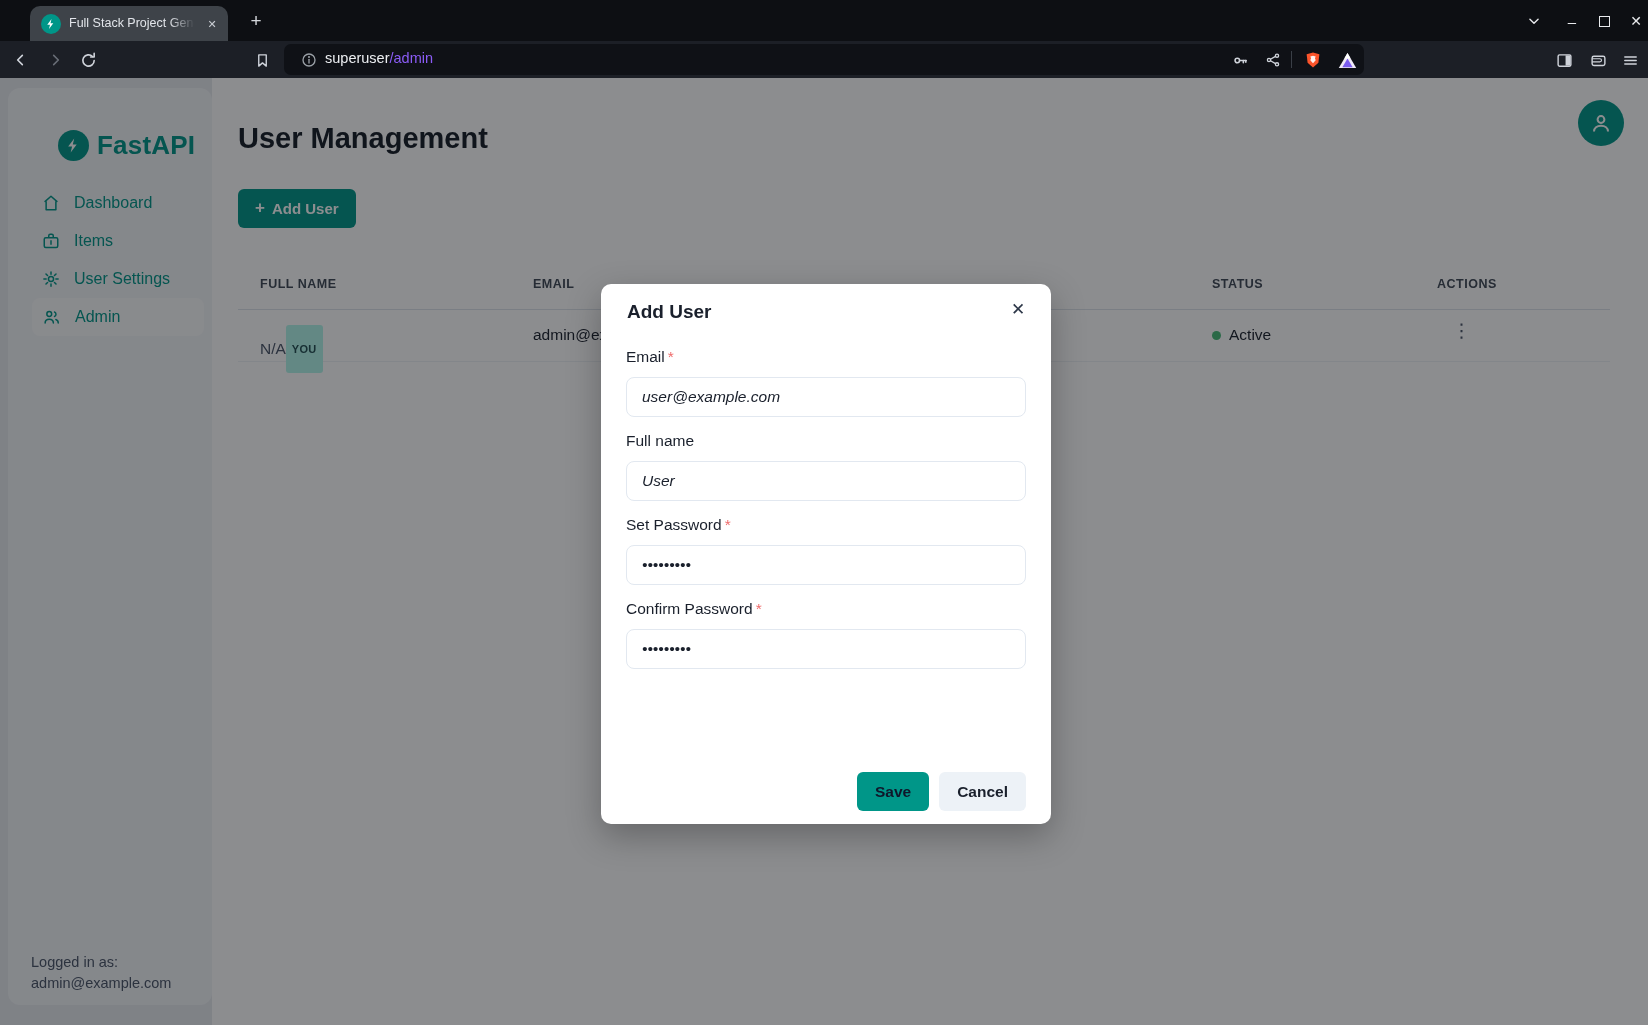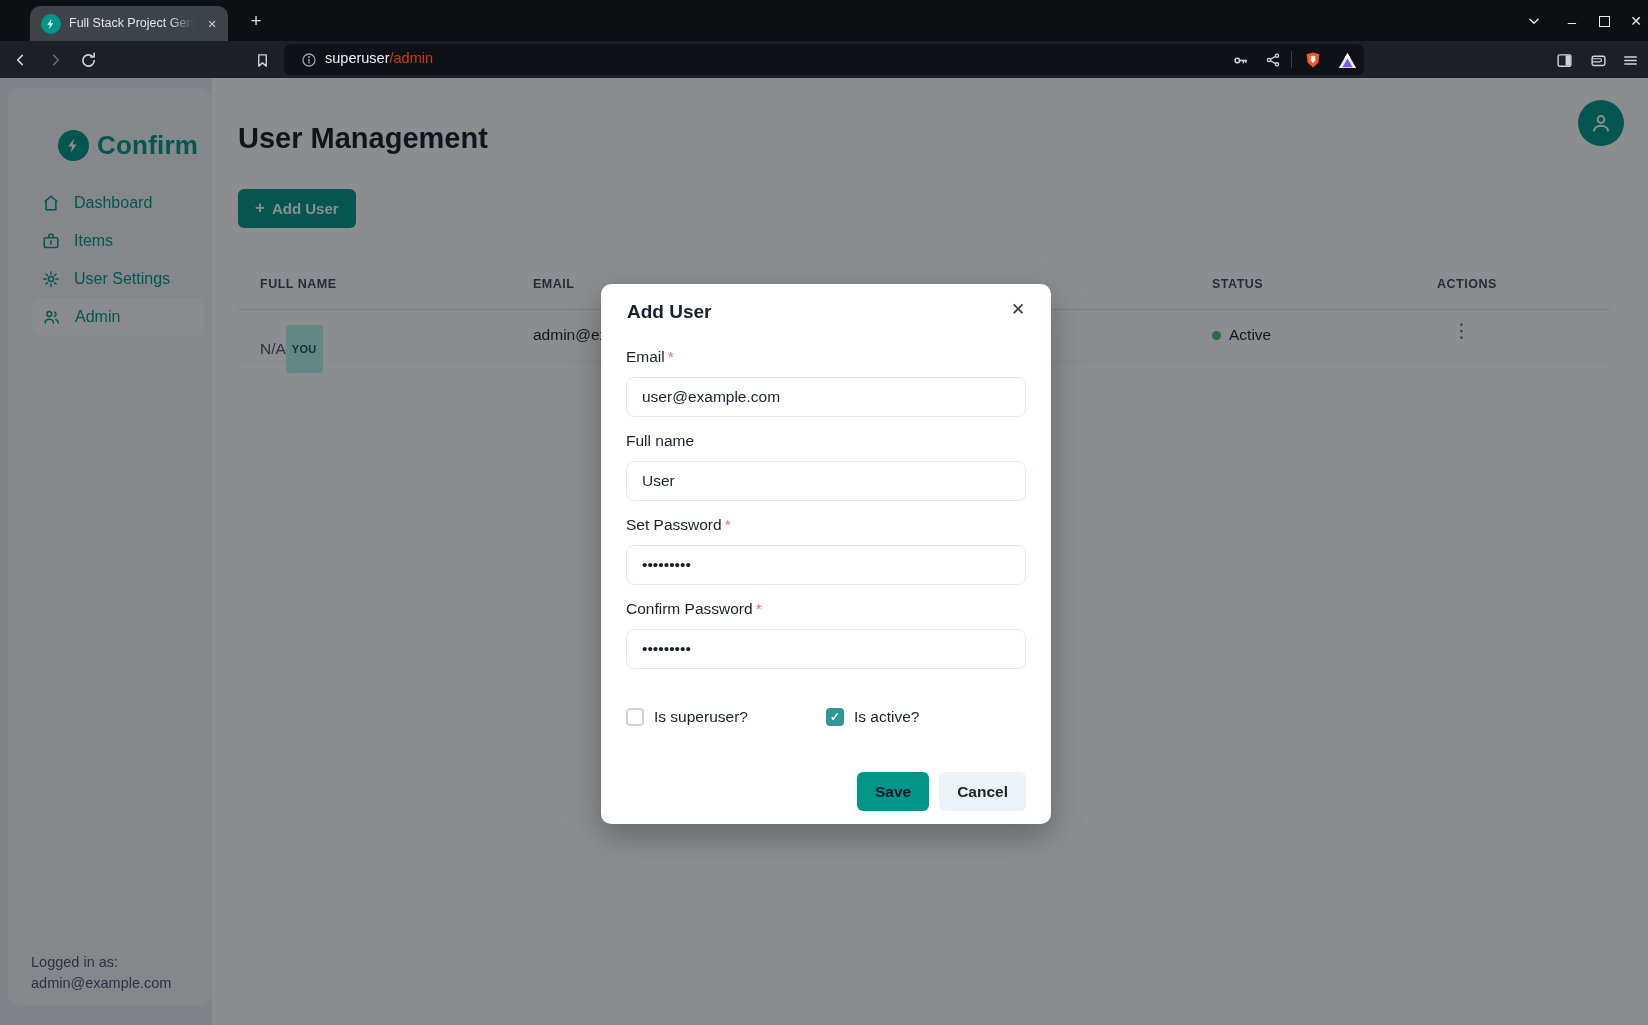--- a/index.html
+++ b/index.html
@@ -15,21 +15,21 @@
   .tab-close { position:absolute; right:6px; top:8px; width:20px; height:20px; color:#c9cdd3; font-size:11px; display:flex; align-items:center; justify-content:center; border-radius:4px; cursor:default; }
   .newtab-btn { position:absolute; left:243px; top:8px; width:26px; height:26px; color:#d5d8dd; font-size:19px; display:flex; align-items:center; justify-content:center; }
   .win-btn { position:absolute; top:8px; width:26px; height:26px; display:flex; align-items:center; justify-content:center; color:#e8eaed; }
   .wb-chevron { left:1521px; } .wb-min { left:1559px; font-size:15px; } .wb-max { left:1591px; } .wb-close { left:1623px; font-size:14px; }
   .max-square { width:11px; height:11px; border:1.6px solid #e8eaed; }
 
   .toolbar { position:absolute; left:0; top:41px; width:1648px; height:37px; background:#1c1f26; }
   .nav-ico { position:absolute; top:6px; width:26px; height:26px; display:flex; align-items:center; justify-content:center; }
   .urlbar { position:absolute; left:284px; top:3px; width:1080px; height:31px; background:#0f1116; border-radius:7px; }
   .url-text { position:absolute; left:41px; top:6px; font-size:14.5px; color:#eceef1; white-space:nowrap; }
-  .url-path { color:#c2410c;text-align:right; }
+  .url-path { color:#8b5cf6;text-align:right; }
   .url-sep { position:absolute; left:1007px; top:7px; width:1px; height:17px; background:#3a3f47; }
 
   
   .page { position:absolute; left:0; top:78px; width:1648px; height:947px; background:#e7eaee; }
   .main-surface { position:absolute; left:212px; top:0; width:1436px; height:947px; background:#ffffff; }
   .sidebar-card { position:absolute; left:8px; top:10px; width:204px; height:917px; background:#f2f5f8; border-radius:12px; }
   .logo { position:absolute; left:50px; top:42px; display:flex; align-items:center; gap:8px; }
   .logo-circle { width:31px; height:31px; border-radius:50%; background:#009688; display:flex; align-items:center; justify-content:center; }
   .logo-text { font-size:26px; font-weight:600; color:#009688; letter-spacing:0.2px; }
   .nav-item { position:absolute; left:24px; width:172px; height:38px; border-radius:8px; display:flex; align-items:center; gap:14px; padding-left:10px; color:#009688;text-align:center; }
@@ -54,21 +54,21 @@
   .avatar { position:absolute; left:1578px; top:22px; width:46px; height:46px; border-radius:50%; background:#009688; display:flex; align-items:center; justify-content:center; }
 
   
   .overlay { position:absolute; left:0; top:78px; width:1648px; height:947px; background:rgba(10,12,16,0.47); }
   .modal { position:absolute; left:601px; top:284px; width:450px; height:540px; background:#fff; border-radius:10px; box-shadow:0 12px 34px rgba(0,0,0,0.28); }
   .modal-title { position:absolute; left:26px; top:17px; font-size:19px; font-weight:700; color:#1a202c; }
   .modal-close { position:absolute; left:402px; top:10px; width:30px; height:30px; display:flex; align-items:center; justify-content:center; font-size:17px; color:#2d3748; }
   .fgroup { position:absolute; left:25px; width:400px; }
   .flabel { font-size:15.5px; color:#1a202c; }
   .req { color:#ef6a6a; margin-left:3px; }
-  .finput { margin-top:11px; width:400px; height:40px; border:1px solid #e2e8f0; border-radius:8px; padding:0 15px; font-size:15.5px; color:#1a202c; font-family:"Liberation Sans",sans-serif; background:#fff; outline:none; }
+  .finput { margin-top:11px; width:400px; height:40px; border:1px solid #e2e8f0; border-radius:8px; padding:0 15px; font-size:15.5px; color:#1a202c; font-family:"Liberation Sans",sans-serif; background:#fff; outline:none;font-style:italic; }
   .g1 { top:64px; } .g2 { top:148px; } .g3 { top:232px; } .g4 { top:316px; }
   .check-row { position:absolute; left:25px; top:424px; width:400px; display:flex; }
   .check-col { width:203px; display:flex; align-items:center; gap:10px; }
   .cbox { width:18px; height:18px; border-radius:4px; border:2px solid #cbd5e0; background:#fff; display:flex; align-items:center; justify-content:center; }
   .cbox.checked { border-color:#319795; background:#319795; color:#fff; font-size:12px; font-weight:700; }
   .clabel { font-size:15.5px; color:#1a202c; }
   .modal-actions { position:absolute; left:25px; top:488px; width:400px; display:flex; justify-content:flex-end; gap:10px; }
   .btn { height:39px; border:none; border-radius:6px; font-size:15.5px; font-weight:700; font-family:"Liberation Sans",sans-serif; padding:0 18px; }
   .btn-save { background:#009688; color:#0f172a; }
   .btn-cancel { background:#edf2f7; color:#1a202c; }
@@ -195,21 +195,21 @@
   <div class="page">
     <div class="main-surface"></div>
 
     <div class="sidebar-card">
       <div class="logo">
         <span class="logo-circle">
           <svg width="17" height="17" viewBox="0 0 24 24">
               <path d="M13 2L4.5 13.5h5.5l-2 8.5L16.5 10.5H11l2-8.5z" fill="#ffffff"></path>
             </svg>
         </span>
-        <span class="logo-text">Confirm</span>
+        <span class="logo-text">FastAPI</span>
       </div>
 
       <div class="nav-item" style="top:96px">
         <svg width="18" height="18" viewBox="0 0 24 24" fill="none" stroke="#009688" stroke-width="2" stroke-linejoin="round">
             <path d="M3.5 10.5L12 3l8.5 7.5"></path>
             <path d="M5.5 9.5V21h13V9.5"></path>
           </svg>
         <span class="nav-label">Dashboard</span>
       </div>
       <div class="nav-item" style="top:134px">
@@ -292,30 +292,20 @@
     </div>
     <div class="fgroup g3">
       <span class="flabel">Set Password</span><span class="flabel req">*</span>
       <input class="finput" readonly="" value="•••••••••" style="">
     </div>
     <div class="fgroup g4">
       <span class="flabel">Confirm Password</span><span class="flabel req">*</span>
       <input class="finput" readonly="" value="•••••••••" style="">
     </div>
 
-    <div class="check-row">
-      <div class="check-col">
-        <span class="cbox"></span>
-        <span class="clabel">Is superuser?</span>
-      </div>
-      <div class="check-col">
-        <span class="cbox checked">✓</span>
-        <span class="clabel">Is active?</span>
-      </div>
-    </div>
 
     <div class="modal-actions">
       <button class="btn btn-save">Save</button>
       <button class="btn btn-cancel">Cancel</button>
     </div>
   </div>
 
 </div>
 
 </body></html>

